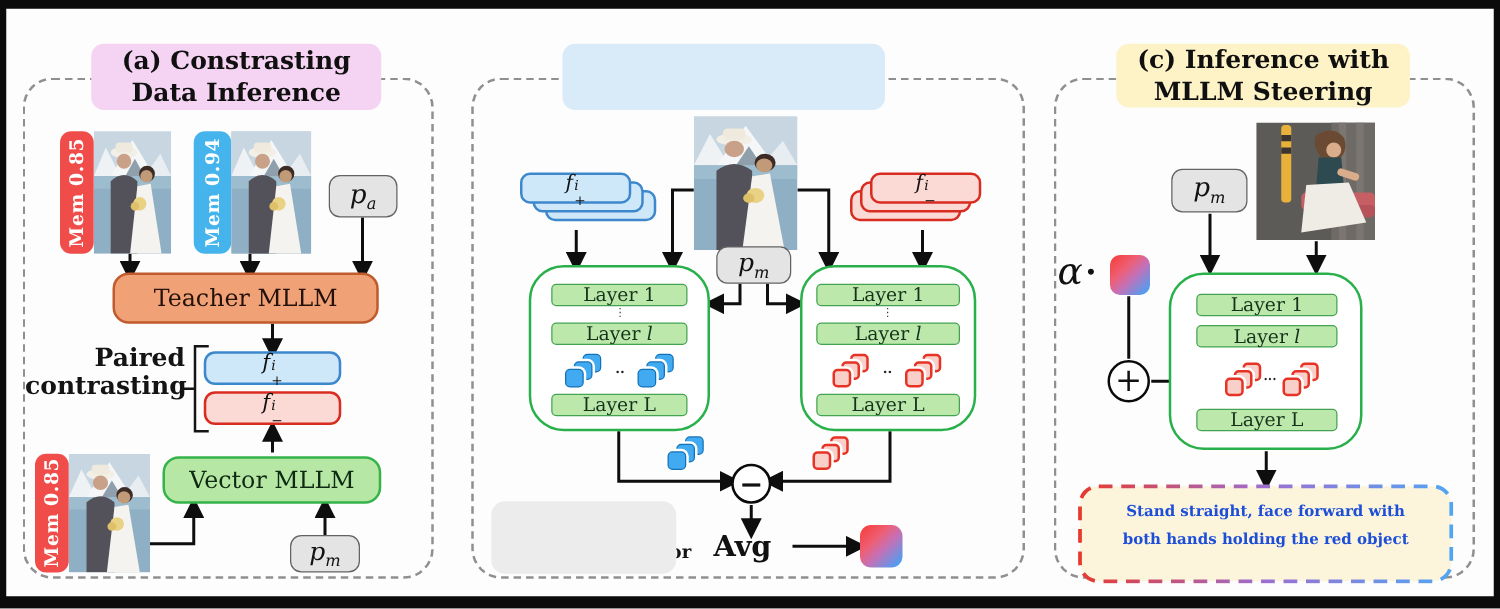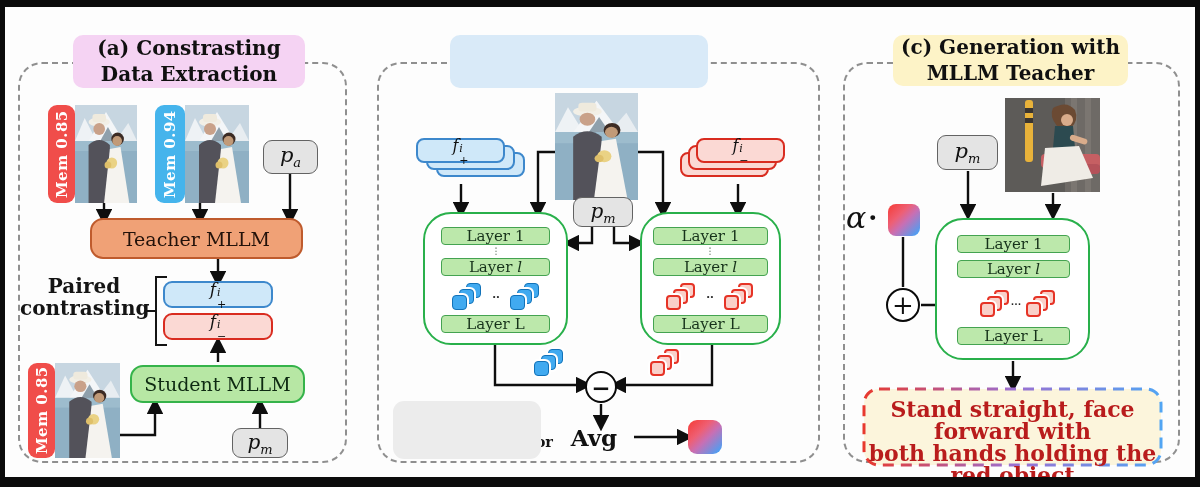--- a/index.html
+++ b/index.html
@@ -14,21 +14,21 @@
   .memlabel{position:absolute;border-radius:9px;color:#fff;font-weight:bold;font-size:15px;display:flex;align-items:center;justify-content:center;writing-mode:vertical-rl;transform:rotate(180deg);z-index:1;letter-spacing:.5px}
   .mem-red{background:#f04d4a}.mem-blue{background:#45b4ec}
   .photo{position:absolute;z-index:2}
   .graybox{position:absolute;display:flex;align-items:center;justify-content:center;background:#e4e4e4;border:1.6px solid #636363;border-radius:9px;font-size:21px;z-index:4}
   .bigbox{position:absolute;display:flex;align-items:center;justify-content:center;border-radius:13px;font-size:19px;z-index:2}
   .teacher{background:#f0a176;border:2.2px solid #bf5b2d;color:#23120a}
   .student{background:#b7e7a4;border:2.4px solid #35b34a;color:#0e2a12}
   .fbox{position:absolute;display:flex;align-items:center;justify-content:center;border-radius:9px;font-size:17px;z-index:2}
   .f-pos{background:#cfe8f9;border:2.2px solid #3d88cc}
   .f-neg{background:#fbd9d4;border:2.2px solid #d92c20}
-  .paired{position:absolute;text-align:center;font-weight:bold;font-size:20px;line-height:21.5px;color:#141414;z-index:2}
+  .paired{position:absolute;text-align:right;font-weight:bold;font-size:20px;line-height:21.5px;color:#141414;z-index:2}
   .gcontainer{position:absolute;background:#fff;border:2.2px solid #29b04b;border-radius:28px;z-index:2}
   .layerbar{position:absolute;background:#bce8ab;border:1.6px solid #44a351;border-radius:4px;display:flex;align-items:center;justify-content:center;font-size:15px;color:#16321a;z-index:3}
   .lidx{margin-left:5px}
   .vdots{position:absolute;font-size:9px;line-height:1;color:#1d3b20;text-align:center;z-index:3}
   .hdots{position:absolute;font-weight:bold;color:#222;text-align:center;z-index:3}
   .card{position:absolute;width:89px;height:25px;border-radius:8px}
   .card-blue{background:#cfe8f9;border:2.2px solid #3d88cc}
   .card-red{background:#fbd9d4;border:2.2px solid #d92c20}
   .card-front{display:flex;align-items:center;justify-content:center;font-size:16px}
   .cluster{position:absolute;width:29px;height:27px;z-index:3}
@@ -47,21 +47,21 @@
   .avg{position:absolute;font-weight:bold;font-size:23px;text-align:center;z-index:3}
   .alpha-wrap{position:absolute;display:flex;align-items:center;font-size:30px;z-index:3}
   .alpha-wrap .mi{font-style:italic}
   .alpha-wrap .cdot{font-weight:bold;font-size:26px;margin-left:2px}
   .math .mi{font-style:italic}
   .math sub{font-size:13px;font-style:italic}
   .stack{display:inline-flex;flex-direction:column;align-items:flex-start;line-height:1.05;font-size:11px;margin-left:1px;transform:translateY(1px)}
   .s-sup{font-style:italic}
   .outbox-text{position:absolute;text-align:center;z-index:4}
   .out-head{font-family:"Liberation Sans","DejaVu Sans",sans-serif;font-weight:bold;font-size:18px;letter-spacing:.3px;color:#0d0d0d}
-  .out-line{font-weight:bold;font-size:22px;line-height:22px;color:#b91c1c}
+  .out-line{font-weight:bold;font-size:12px;line-height:22px;color:#1d4ed8}
   svg.connectors{position:absolute;left:0;top:0;z-index:1}
   svg.outsvg{position:absolute;z-index:3}
 </style>
 </head>
 <body>
 
 <div class="frame">
   <div class="frame-border"></div>
 
   <svg width="0" height="0" style="position:absolute" aria-hidden="true">
@@ -133,21 +133,21 @@
       <path d="M903,237 V287"></path>
       <path d="M921,305 H957" marker-end="url(#ah)"></path>
       <path d="M1013,361 V378" marker-end="url(#ah)"></path>
     </g>
     <path d="M167,277 H156 V345 H167 M156,311 H146" fill="none" stroke="#141414" stroke-width="2"></path>
   </svg>
 
   <div class="panel" style="left:18px;top:62px;width:329px;height:401px"></div>
   <div class="ptitle t-a" style="left:73px;top:35px;width:232px;height:53px">
     <div>(a) Constrasting</div>
-    <div>Data Extraction</div>
+    <div>Data Inference</div>
   </div>
 
   <div class="memlabel mem-red" style="left:48px;top:105px;width:27px;height:98px">Mem 0.85</div>
   <svg class="photo" style="left:75px;top:105px" width="62" height="98" viewBox="0 0 64 98" preserveAspectRatio="none">
       <use href="#ph-wedding"></use>
     </svg>
 
   <div class="memlabel mem-blue" style="left:155px;top:105px;width:30px;height:98px">Mem 0.94</div>
   <svg class="photo" style="left:185px;top:105px" width="64" height="98" viewBox="0 0 64 98" preserveAspectRatio="none">
       <use href="#ph-wedding"></use>
@@ -173,21 +173,21 @@
         </span></span>
   </div>
   <div class="fbox f-neg" style="left:163px;top:313px;width:110px;height:27px">
     <span class="math"><span class="mi">f</span><span class="stack">
           <span class="s-sup">i</span>
           <span class="s-sub">−</span>
         </span></span>
   </div>
 
   <div class="bigbox student" style="left:130px;top:365px;width:175px;height:38px">
-    <span>Student MLLM</span>
+    <span>Vector MLLM</span>
   </div>
 
   <div class="memlabel mem-red" style="left:28px;top:363px;width:27px;height:95px">Mem 0.85</div>
   <svg class="photo" style="left:55px;top:363px" width="65" height="95" viewBox="0 0 64 98" preserveAspectRatio="none">
       <use href="#ph-wedding"></use>
     </svg>
 
   <div class="graybox" style="left:232px;top:428px;width:56px;height:30px;font-size:20px">
     <span class="math"><span class="mi">p</span><sub>m</sub></span>
   </div>
@@ -304,22 +304,22 @@
       </span>
     <span>Seq tokens</span>
   </div>
   <div class="legend-row" style="left:404px;top:433px">
     <span class="li-grad"></span>
     <span>Steering vector</span>
   </div>
 
   <div class="panel" style="left:843px;top:62px;width:337px;height:401px"></div>
   <div class="ptitle t-c" style="left:893px;top:35px;width:235px;height:51px">
-    <div>(c) Generation with</div>
-    <div>MLLM Teacher</div>
+    <div>(c) Inference with</div>
+    <div>MLLM Steering</div>
   </div>
 
   <div class="graybox" style="left:937px;top:135px;width:61px;height:35px">
     <span class="math"><span class="mi">p</span><sub>m</sub></span>
   </div>
   <svg class="photo" style="left:1005px;top:98px" width="95" height="94" viewBox="0 0 95 94" preserveAspectRatio="none">
       <use href="#ph-girl"></use>
     </svg>
 
   <div class="alpha-wrap" style="left:846px;top:200px">

